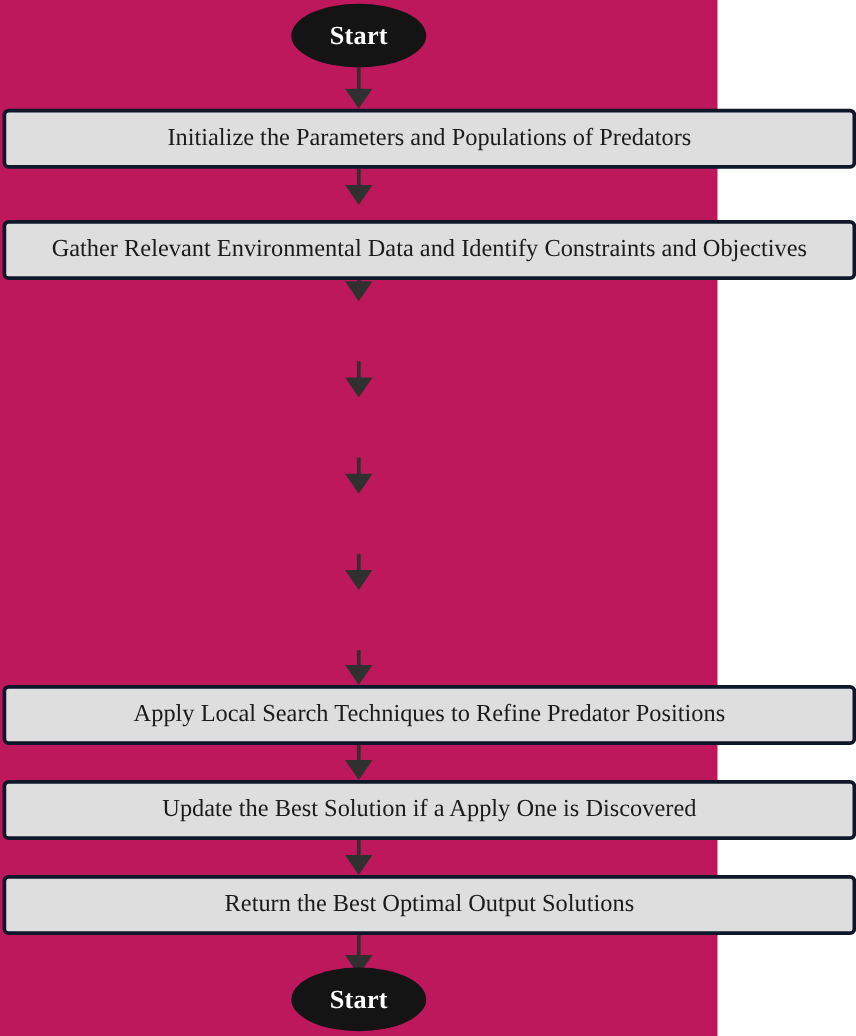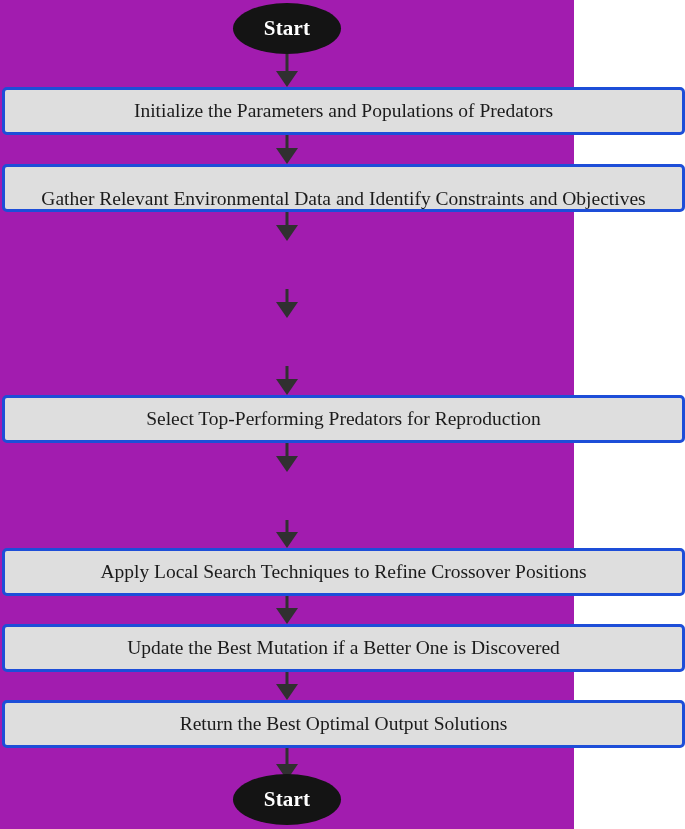--- a/index.html
+++ b/index.html
@@ -10,21 +10,21 @@
   body {
     width: 685px;
     height: 829px;
     font-family: "Liberation Serif", "DejaVu Serif", serif;
     overflow: hidden;
   }
   #flowchart {
     position: relative;
     width: 574px;
     height: 829px;
-    background: #a21caf;
+    background: #be185d;
   }
 
   
   .terminator {
     position: absolute;
     left: 50%;
     transform: translateX(-50%);
     width: 108px;
     height: 51px;
     border-radius: 50%;
@@ -42,21 +42,21 @@
   .terminator.start { top: 3px; }
   .terminator.stop  { top: 774px; }
 
   
   .process {
     position: absolute;
     left: 2px;
     width: 677px;
     height: 42px;
     background: #dedede;
-    border: 3px solid #1d4ed8;
+    border: 3px solid #0f172a;
     border-radius: 5px;
     display: flex;
     align-items: center;
     justify-content: center;
     box-sizing: content-box;
     z-index: 2;
   }
   .process-label {
     font-size: 19.5px;
     color: #1b1b1b;
@@ -109,67 +109,64 @@
 
   <div class="process" style="top:87px;">
     <span class="process-label">Initialize the Parameters and Populations of Predators</span>
   </div>
 
   <div class="arrow" style="top:135px; height:29px;">
     <div class="stem" style="height:15px;"></div>
     <div class="head"></div>
   </div>
 
-  <div class="process" style="top:164px;align-items:flex-end;">
+  <div class="process" style="top:176px;">
     <span class="process-label">Gather Relevant Environmental Data and Identify Constraints and Objectives</span>
   </div>
 
   <div class="arrow" style="top:212px; height:29px;">
     <div class="stem" style="height:15px;"></div>
     <div class="head"></div>
   </div>
 
 
   <div class="arrow" style="top:289px; height:29px;">
     <div class="stem" style="height:15px;"></div>
     <div class="head"></div>
   </div>
 
 
   <div class="arrow" style="top:366px; height:29px;">
     <div class="stem" style="height:15px;"></div>
     <div class="head"></div>
   </div>
 
-  <div class="process" style="top:395px;">
-    <span class="process-label">Select Top-Performing Predators for Reproduction</span>
-  </div>
 
   <div class="arrow" style="top:443px; height:29px;">
     <div class="stem" style="height:15px;"></div>
     <div class="head"></div>
   </div>
 
 
   <div class="arrow" style="top:520px; height:28px;">
     <div class="stem" style="height:14px;"></div>
     <div class="head"></div>
   </div>
 
   <div class="process" style="top:548px;">
-    <span class="process-label">Apply Local Search Techniques to Refine Crossover Positions</span>
+    <span class="process-label">Apply Local Search Techniques to Refine Predator Positions</span>
   </div>
 
   <div class="arrow" style="top:596px; height:28px;">
     <div class="stem" style="height:14px;"></div>
     <div class="head"></div>
   </div>
 
   <div class="process" style="top:624px;">
-    <span class="process-label">Update the Best Mutation if a Better One is Discovered</span>
+    <span class="process-label">Update the Best Solution if a Apply One is Discovered</span>
   </div>
 
   <div class="arrow" style="top:672px; height:28px;">
     <div class="stem" style="height:14px;"></div>
     <div class="head"></div>
   </div>
 
   <div class="process" style="top:700px;">
     <span class="process-label">Return the Best Optimal Output Solutions</span>
   </div>

